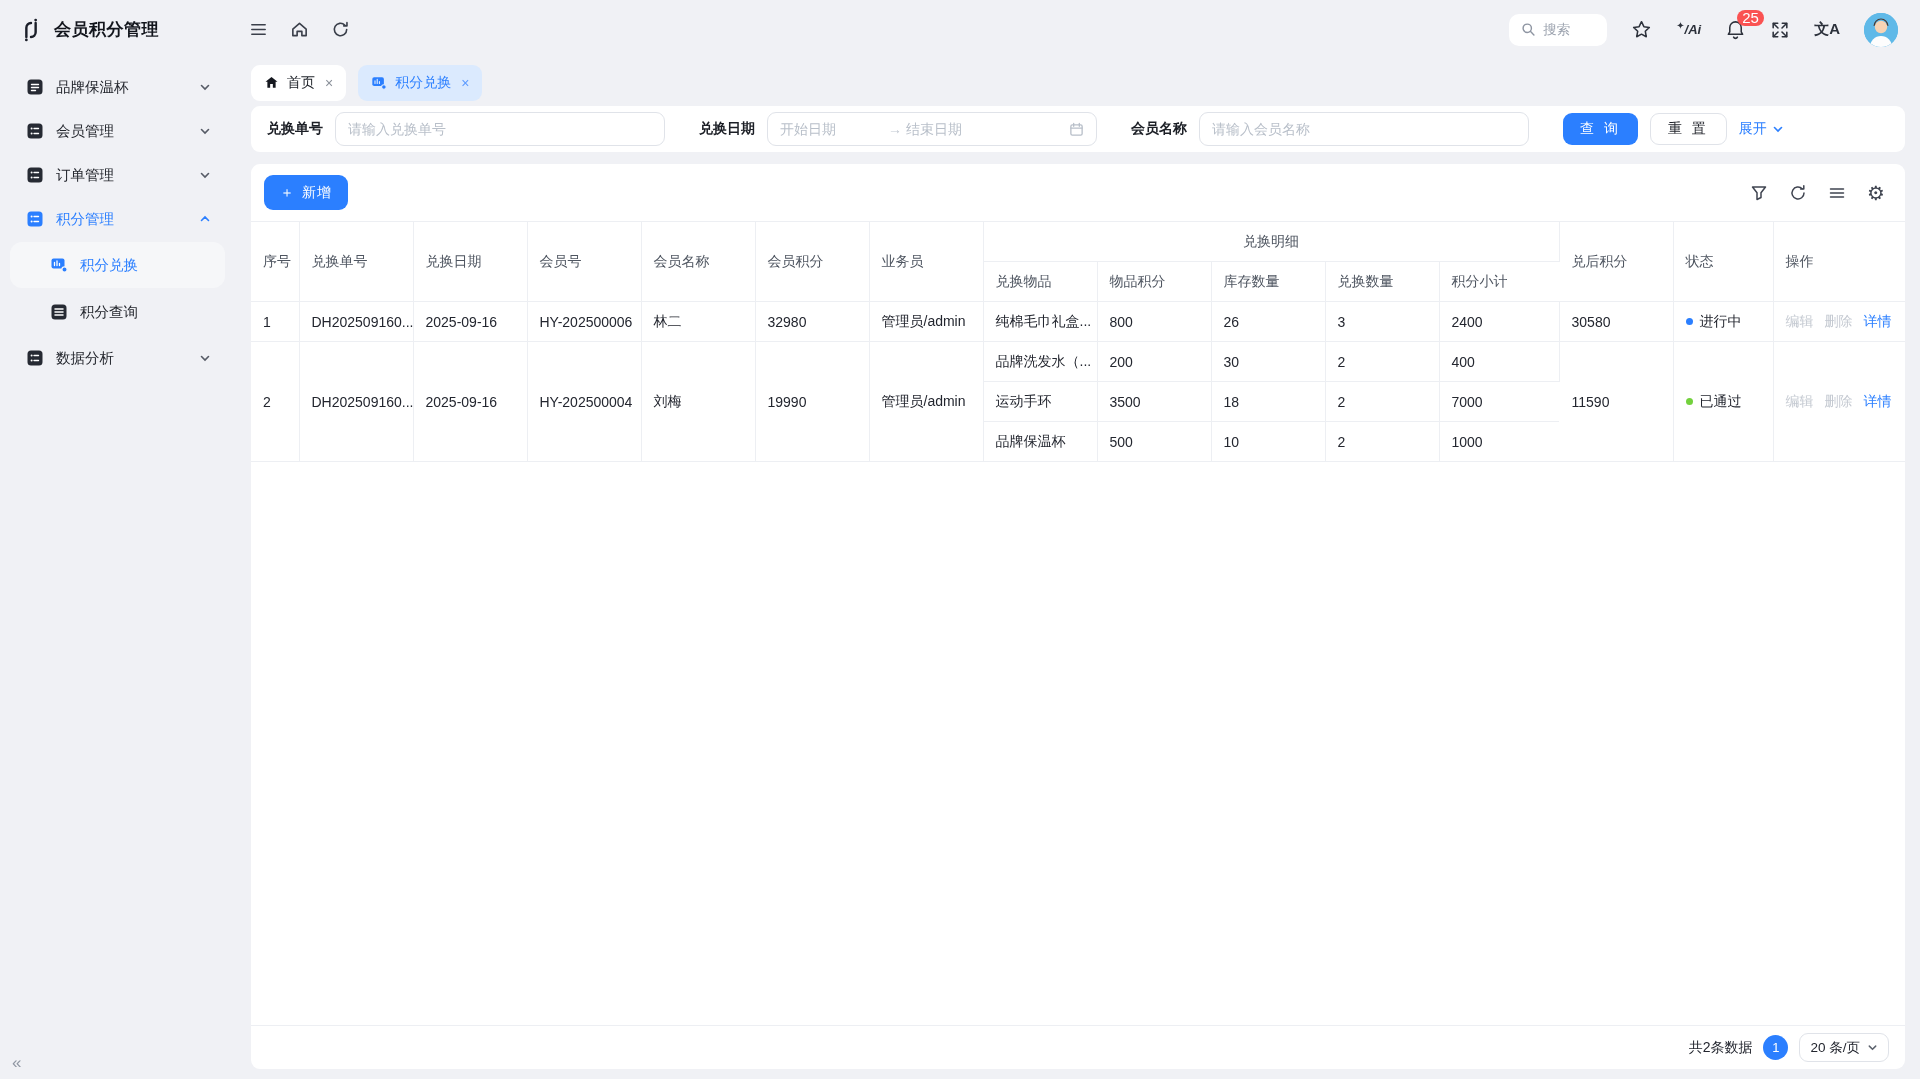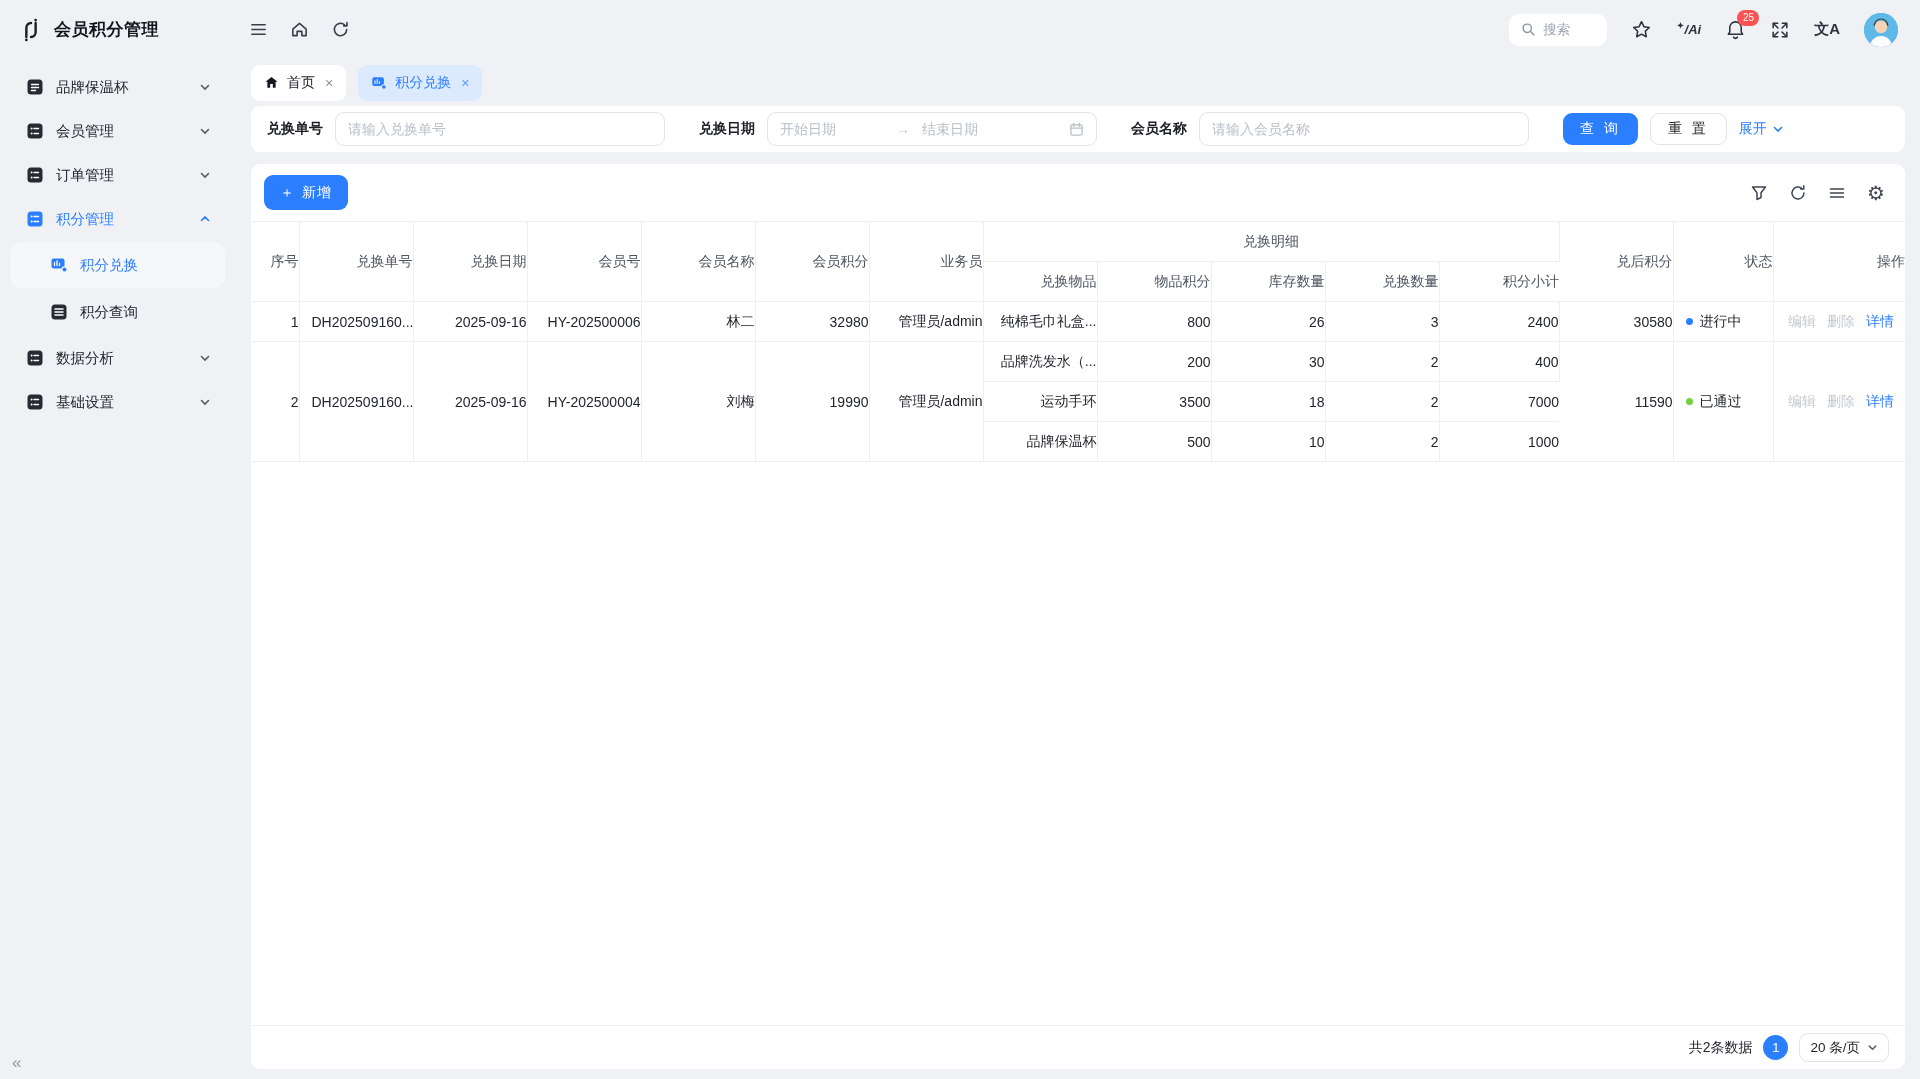--- a/index.html
+++ b/index.html
@@ -8,21 +8,21 @@
 
   
   .header { height:59px; display:flex; align-items:center; }
   .logo-area { width:235px; display:flex; align-items:center; gap:10px; padding-left:18px; flex:0 0 auto; }
   .logo-title { font-size:17px; font-weight:700; color:#12151c; letter-spacing:.5px; }
   .hdr-left-icons { display:flex; align-items:center; gap:22px; padding-left:14px; color:#3a3f4a; }
   .hdr-right { margin-left:auto; display:flex; align-items:center; gap:24px; padding-right:22px; }
   .icon-btn { display:flex; align-items:center; justify-content:center; cursor:pointer; color:#2c313b; position:relative; }
   .search-pill { display:flex; align-items:center; gap:7px; background:#fff; border-radius:10px;
     height:32px; padding:0 12px; width:98px; color:#9aa1ad; font-size:13.5px; cursor:text; }
-  .badge { position:absolute; top:-9px; left:12px; background:#fa5252; color:#fff; font-size:10px;
+  .badge { position:absolute; top:-9px; left:12px; background:#fa5252; color:#fff; font-size:15px;
     line-height:16px; padding:0 5px; border-radius:9px; min-width:22px; text-align:right; }
   .txt-icon { font-size:15px; font-weight:600; color:#2c313b; letter-spacing:0; }
   .ai-icon { font-size:13px; font-weight:600; color:#2c313b; font-style:italic; }
   .avatar { width:34px; height:34px; border-radius:50%; overflow:hidden; background:#5fb9e8; flex:0 0 auto; }
 
   
   .layout { display:flex; height:1020px; }
   .sidebar { width:235px; flex:0 0 auto; position:relative; padding-top:6px; }
   .side-item { height:44px; display:flex; align-items:center; gap:12px; padding:0 16px 0 18px;
     font-size:14.5px; color:#23262d; cursor:pointer; border-radius:10px; margin:0 8px; }
@@ -44,21 +44,21 @@
   .tab.active .close { color:#5d9bff; }
 
   
   .filter-card { background:#fff; border-radius:9px; height:46px; display:flex; align-items:center;
     padding:0 16px; gap:12px; flex:0 0 auto; }
   .f-label { font-size:14px; font-weight:700; color:#1c1f26; white-space:nowrap; }
   .f-input { width:330px; height:34px; border:1px solid #e0e3e9; border-radius:9px; padding:0 12px;
     font-size:14px; color:#1e222b; outline:none; font-family:inherit; }
   .f-input::placeholder { color:#b8bfc9; }
   .date-range { width:330px; height:34px; border:1px solid #e0e3e9; border-radius:9px; display:flex;
-    align-items:center; padding:0 12px; gap:12px; color:#b8bfc9; }
+    align-items:center; padding:0 12px; gap:4px; color:#b8bfc9; }
   .date-range input { border:none; outline:none; width:104px; font-size:14px; font-family:inherit; color:#1e222b; }
   .date-range input::placeholder { color:#b8bfc9; }
   .date-range .sep { color:#c3c9d2; font-size:14px; }
   .date-range .cal { margin-left:auto; display:flex; color:#b8bfc9; }
   .gap { width:10px; }
   .btn { height:32px; border-radius:9px; font-size:14px; display:flex; align-items:center;
     justify-content:center; cursor:pointer; padding:0 17px; white-space:nowrap; letter-spacing:3px; }
   .btn.primary { background:#2b7fff; color:#fff; }
   .btn.plain { background:#fff; border:1px solid #e0e3e9; color:#1c1f26; }
   .link-expand { display:flex; align-items:center; gap:5px; color:#2b7fff; font-size:14px; cursor:pointer; white-space:nowrap; }
@@ -67,21 +67,21 @@
   .table-card { background:#fff; border-radius:9px; margin-top:12px; flex:1; display:flex;
     flex-direction:column; min-height:0; }
   .toolbar { display:flex; align-items:center; padding:11px 20px 11px 13px; }
   .btn-add { background:#2b7fff; color:#fff; height:35px; border-radius:9px; display:flex;
     align-items:center; gap:7px; padding:0 16px; font-size:14px; cursor:pointer; letter-spacing:1px; }
   .tool-icons { margin-left:auto; display:flex; align-items:center; gap:21px; color:#3f4450; }
   .gear-glyph { font-size:20px; line-height:1; color:#3f4450; }
 
   table { border-collapse:collapse; table-layout:fixed; width:100%; }
   th,td { border-right:1px solid #edeff3; border-bottom:1px solid #edeff3; padding:0 0 0 12px;
-    text-align:right; vertical-align:middle; font-weight:400; overflow:hidden; white-space:nowrap; }
+    text-align:left; vertical-align:middle; font-weight:400; overflow:hidden; white-space:nowrap; }
   th:last-child, td:last-child { border-right:none; }
   thead th { color:#4e5560; font-size:14px; height:40px; }
   thead tr:first-child th { border-top:1px solid #edeff3; }
   th.group { text-align:center; padding-left:0; }
   tbody td { color:#23262f; font-size:14px; height:40px; }
   .status-cell { display:flex; align-items:center; gap:7px; }
   .dot { width:7px; height:7px; border-radius:50%; flex:0 0 auto; }
   .dot.blue { background:#2b7fff; }
   .dot.green { background:#73d13d; }
   .act { margin-right:11px; cursor:pointer; }
@@ -273,37 +273,20 @@
       <span>
         <svg width="18" height="18" viewBox="0 0 18 18">
             <rect x="1.5" y="1.5" width="15" height="15" rx="3.5" fill="#262a33"></rect>
             <circle cx="5.6" cy="6.5" r="1" fill="#fff"></circle>
             <path d="M8 6.5h4.5" stroke="#fff" stroke-width="1.4" stroke-linecap="round"></path>
             <circle cx="5.6" cy="11.5" r="1" fill="#fff"></circle>
             <path d="M8 11.5h4.5" stroke="#fff" stroke-width="1.4" stroke-linecap="round"></path>
           </svg>
       </span>
       <span>数据分析</span>
-      <span class="chev">
-          <svg width="12" height="12" viewBox="0 0 12 12" fill="none" stroke="currentColor" stroke-width="1.6" stroke-linecap="round">
-            <path d="M2.5 4.5 L6 8 L9.5 4.5"></path>
-          </svg>
-        </span>
-    </div>
-    <div class="side-item">
-      <span>
-        <svg width="18" height="18" viewBox="0 0 18 18">
-            <rect x="1.5" y="1.5" width="15" height="15" rx="3.5" fill="#262a33"></rect>
-            <circle cx="5.6" cy="6.5" r="1" fill="#fff"></circle>
-            <path d="M8 6.5h4.5" stroke="#fff" stroke-width="1.4" stroke-linecap="round"></path>
-            <circle cx="5.6" cy="11.5" r="1" fill="#fff"></circle>
-            <path d="M8 11.5h4.5" stroke="#fff" stroke-width="1.4" stroke-linecap="round"></path>
-          </svg>
-      </span>
-      <span>基础设置</span>
       <span class="chev">
           <svg width="12" height="12" viewBox="0 0 12 12" fill="none" stroke="currentColor" stroke-width="1.6" stroke-linecap="round">
             <path d="M2.5 4.5 L6 8 L9.5 4.5"></path>
           </svg>
         </span>
     </div>
     <div class="collapse-btn">«</div>
   </div>
 
   <div class="main">

